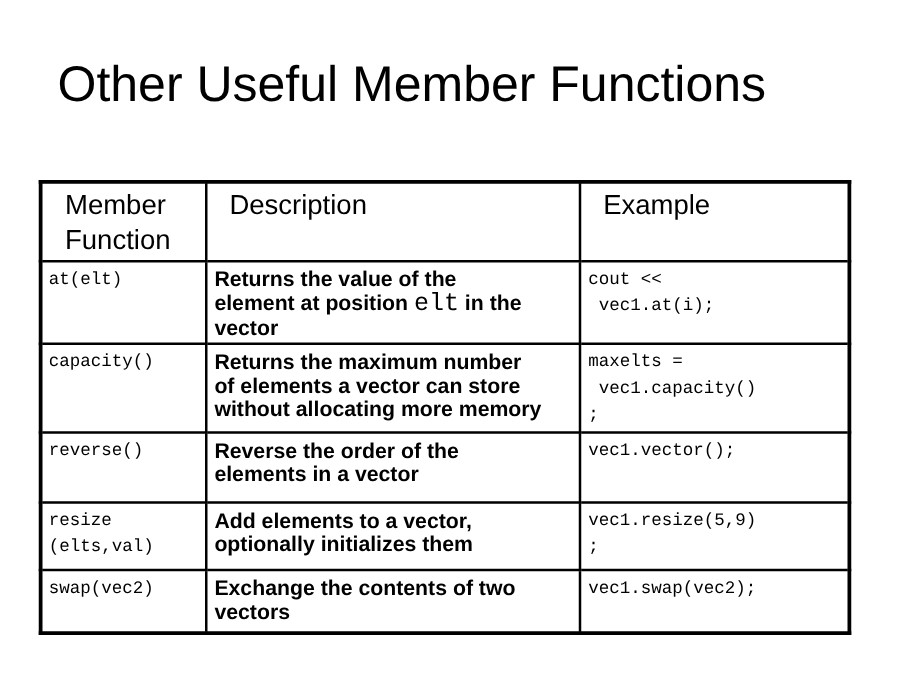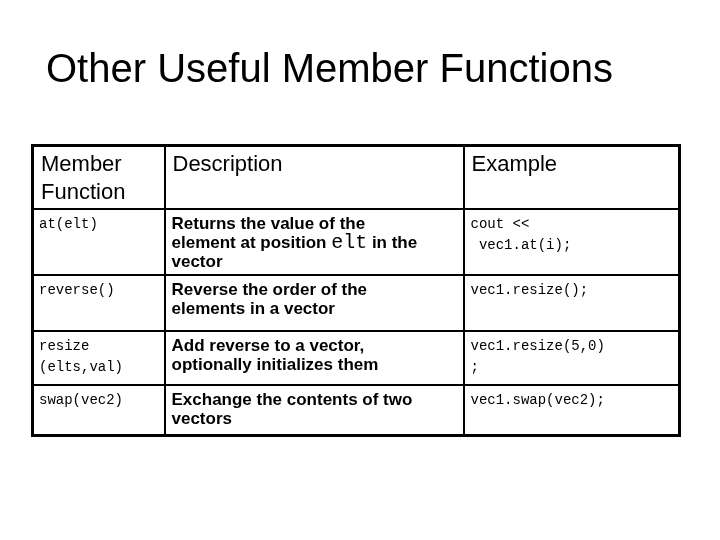--- a/index.html
+++ b/index.html
@@ -39,21 +39,21 @@
   table.member-table td {
     border: 2px solid #000000;
     vertical-align: top;
     text-align: left;
     overflow: hidden;
   }
   th.hdr {
     font-size: 22px;
     line-height: 28px;
     font-weight: normal;
-    padding: 3px 6px 2px 7px;
+    padding: 3px 6px 2px 18px;
   }
   td.member-cell {
     font-family: "Liberation Mono", monospace;
     font-size: 14px;
     line-height: 21px;
     white-space: pre;
     padding: 4px 2px 2px 5px;
   }
   td.desc-cell {
     font-size: 17px;
@@ -104,32 +104,41 @@
     </thead>
     <tbody>
       <tr class="r-0">
         <td class="member-cell">at(elt)</td>
         <td class="desc-cell"><span>Returns the value of the
 element at position </span><span class="inline-code">elt</span><span> in the
 vector</span></td>
         <td class="example-cell">cout &lt;&lt;
  vec1.at(i);</td>
       </tr>
+      <tr class="r-1">
+        <td class="member-cell">capacity()</td>
+        <td class="desc-cell"><span>Returns the maximum number
+of elements a vector can store
+without allocating more memory</span><span class="inline-code"></span><span></span></td>
+        <td class="example-cell">maxelts =
+ vec1.capacity()
+;</td>
+      </tr>
       <tr class="r-2">
         <td class="member-cell">reverse()</td>
         <td class="desc-cell"><span>Reverse the order of the
 elements in a vector</span><span class="inline-code"></span><span></span></td>
-        <td class="example-cell">vec1.resize();</td>
+        <td class="example-cell">vec1.vector();</td>
       </tr>
       <tr class="r-3">
         <td class="member-cell">resize
 (elts,val)</td>
-        <td class="desc-cell"><span>Add reverse to a vector,
+        <td class="desc-cell"><span>Add elements to a vector,
 optionally initializes them</span><span class="inline-code"></span><span></span></td>
-        <td class="example-cell">vec1.resize(5,0)
+        <td class="example-cell">vec1.resize(5,9)
 ;</td>
       </tr>
       <tr class="r-4">
         <td class="member-cell">swap(vec2)</td>
         <td class="desc-cell"><span>Exchange the contents of two
 vectors</span><span class="inline-code"></span><span></span></td>
         <td class="example-cell">vec1.swap(vec2);</td>
       </tr>
     </tbody>
   </table>

